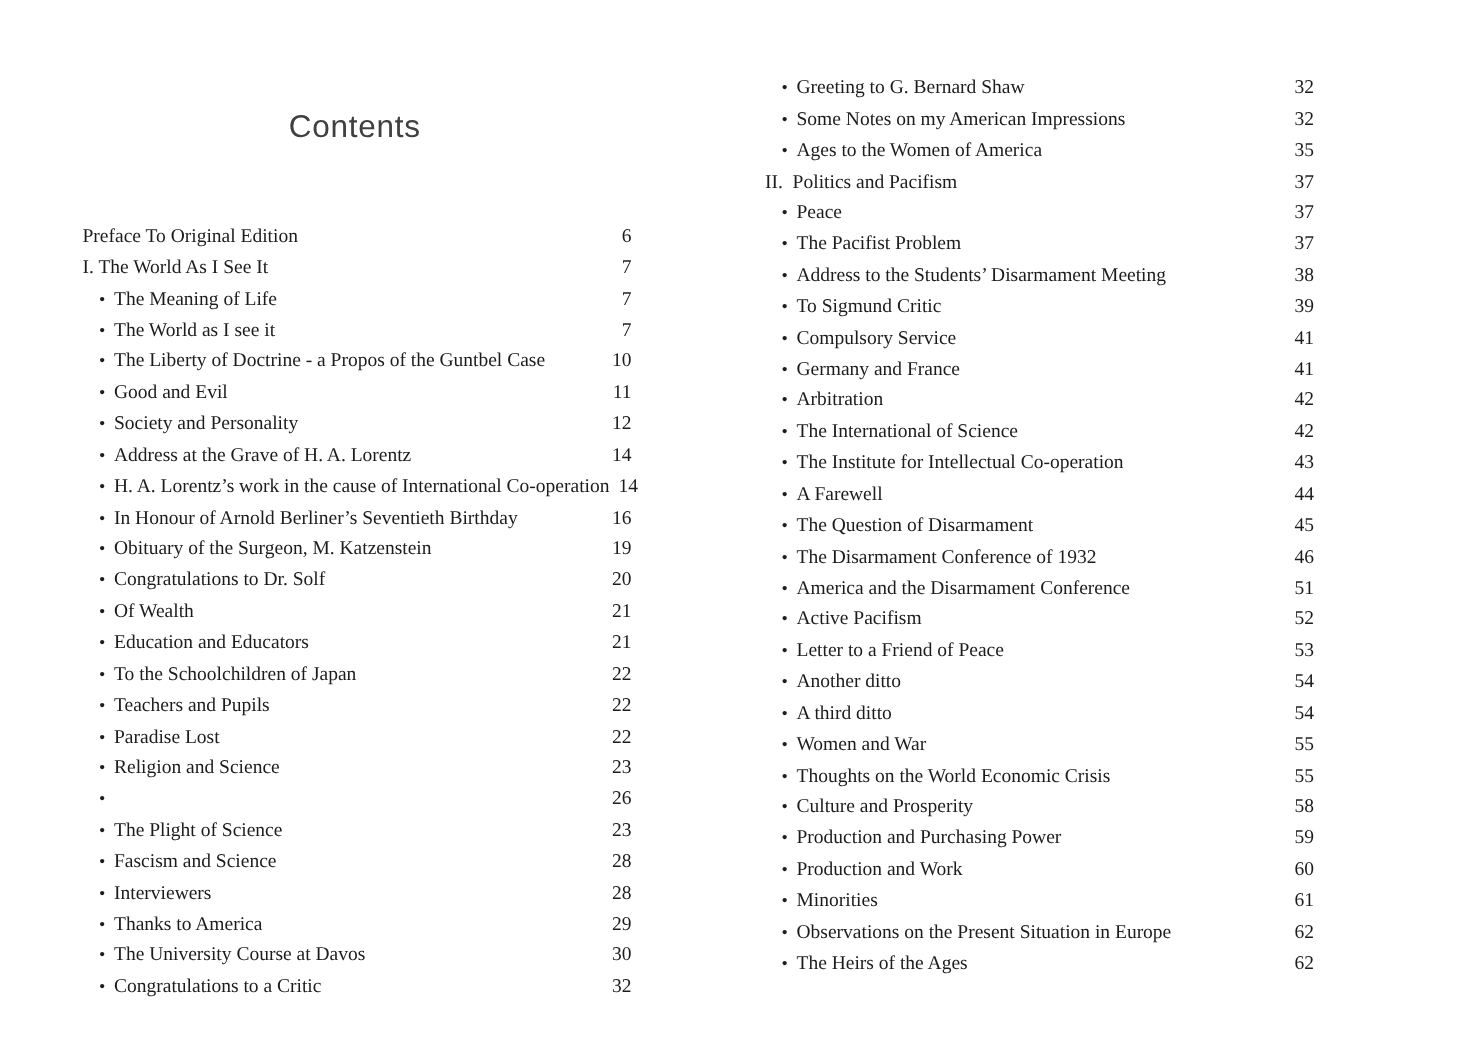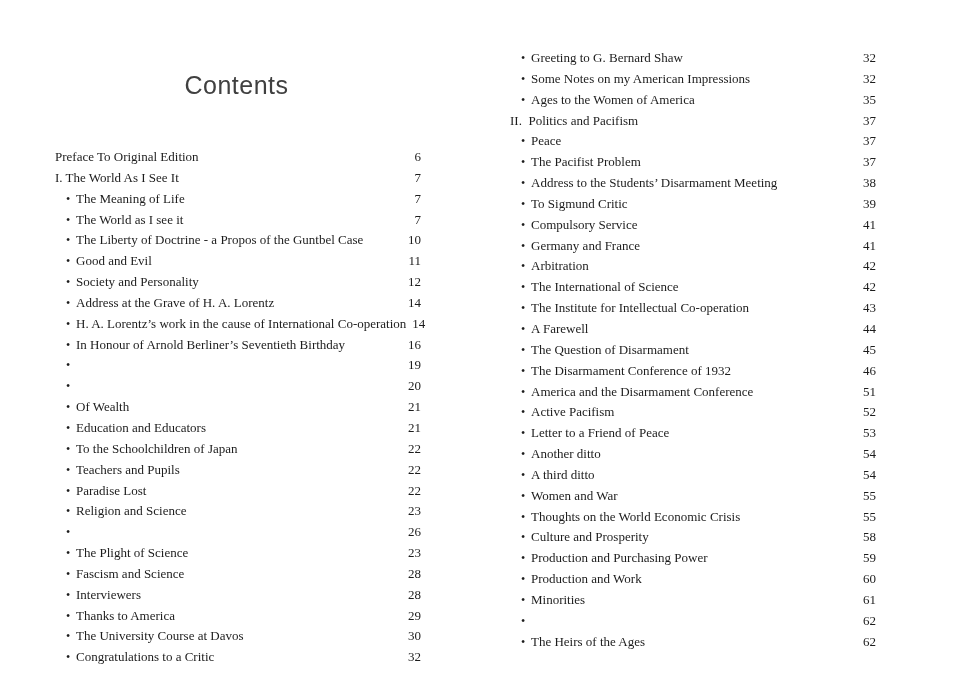--- a/index.html
+++ b/index.html
@@ -17,21 +17,21 @@
     overflow: hidden;
   }
   .toc-title {
     position: absolute;
     left: 55px;
     top: 72px;
     width: 363px;
     text-align: center;
     font-family: "Liberation Sans", "DejaVu Sans", sans-serif;
     font-weight: 300;
-    font-size: 25px;
+    font-size: 21px;
     letter-spacing: 0.5px;
     color: var(--title, #404040);
     line-height: 26px;
   }
   .toc-col {
     position: absolute;
     width: 366px;
   }
   .toc-col.left  { left: 55px;  top: 127px; margin-top: 20px; }
   .toc-col.right { left: 510px; top: 48px;  }
@@ -108,24 +108,26 @@
         <span class="label">H. A. Lorentz’s work in the cause of International Co-operation</span>
         <span class="pagenum">14</span>
       </div>
       <div class="row item">
         <span class="bullet">•</span>
         <span class="label">In Honour of Arnold Berliner’s Seventieth Birthday</span>
         <span class="pagenum">16</span>
       </div>
       <div class="row item">
         <span class="bullet">•</span>
+        <span class="label">Obituary of the Surgeon, M. Katzenstein</span>
         <span class="pagenum">19</span>
       </div>
       <div class="row item">
         <span class="bullet">•</span>
+        <span class="label">Congratulations to Dr. Solf</span>
         <span class="pagenum">20</span>
       </div>
       <div class="row item">
         <span class="bullet">•</span>
         <span class="label">Of Wealth</span>
         <span class="pagenum">21</span>
       </div>
       <div class="row item">
         <span class="bullet">•</span>
         <span class="label">Education and Educators</span>
@@ -317,20 +319,21 @@
         <span class="label">Production and Work</span>
         <span class="pagenum">60</span>
       </div>
       <div class="row item">
         <span class="bullet">•</span>
         <span class="label">Minorities</span>
         <span class="pagenum">61</span>
       </div>
       <div class="row item">
         <span class="bullet">•</span>
+        <span class="label">Observations on the Present Situation in Europe</span>
         <span class="pagenum">62</span>
       </div>
       <div class="row item">
         <span class="bullet">•</span>
         <span class="label">The Heirs of the Ages</span>
         <span class="pagenum">62</span>
       </div>
     </div>
 </div>
 

